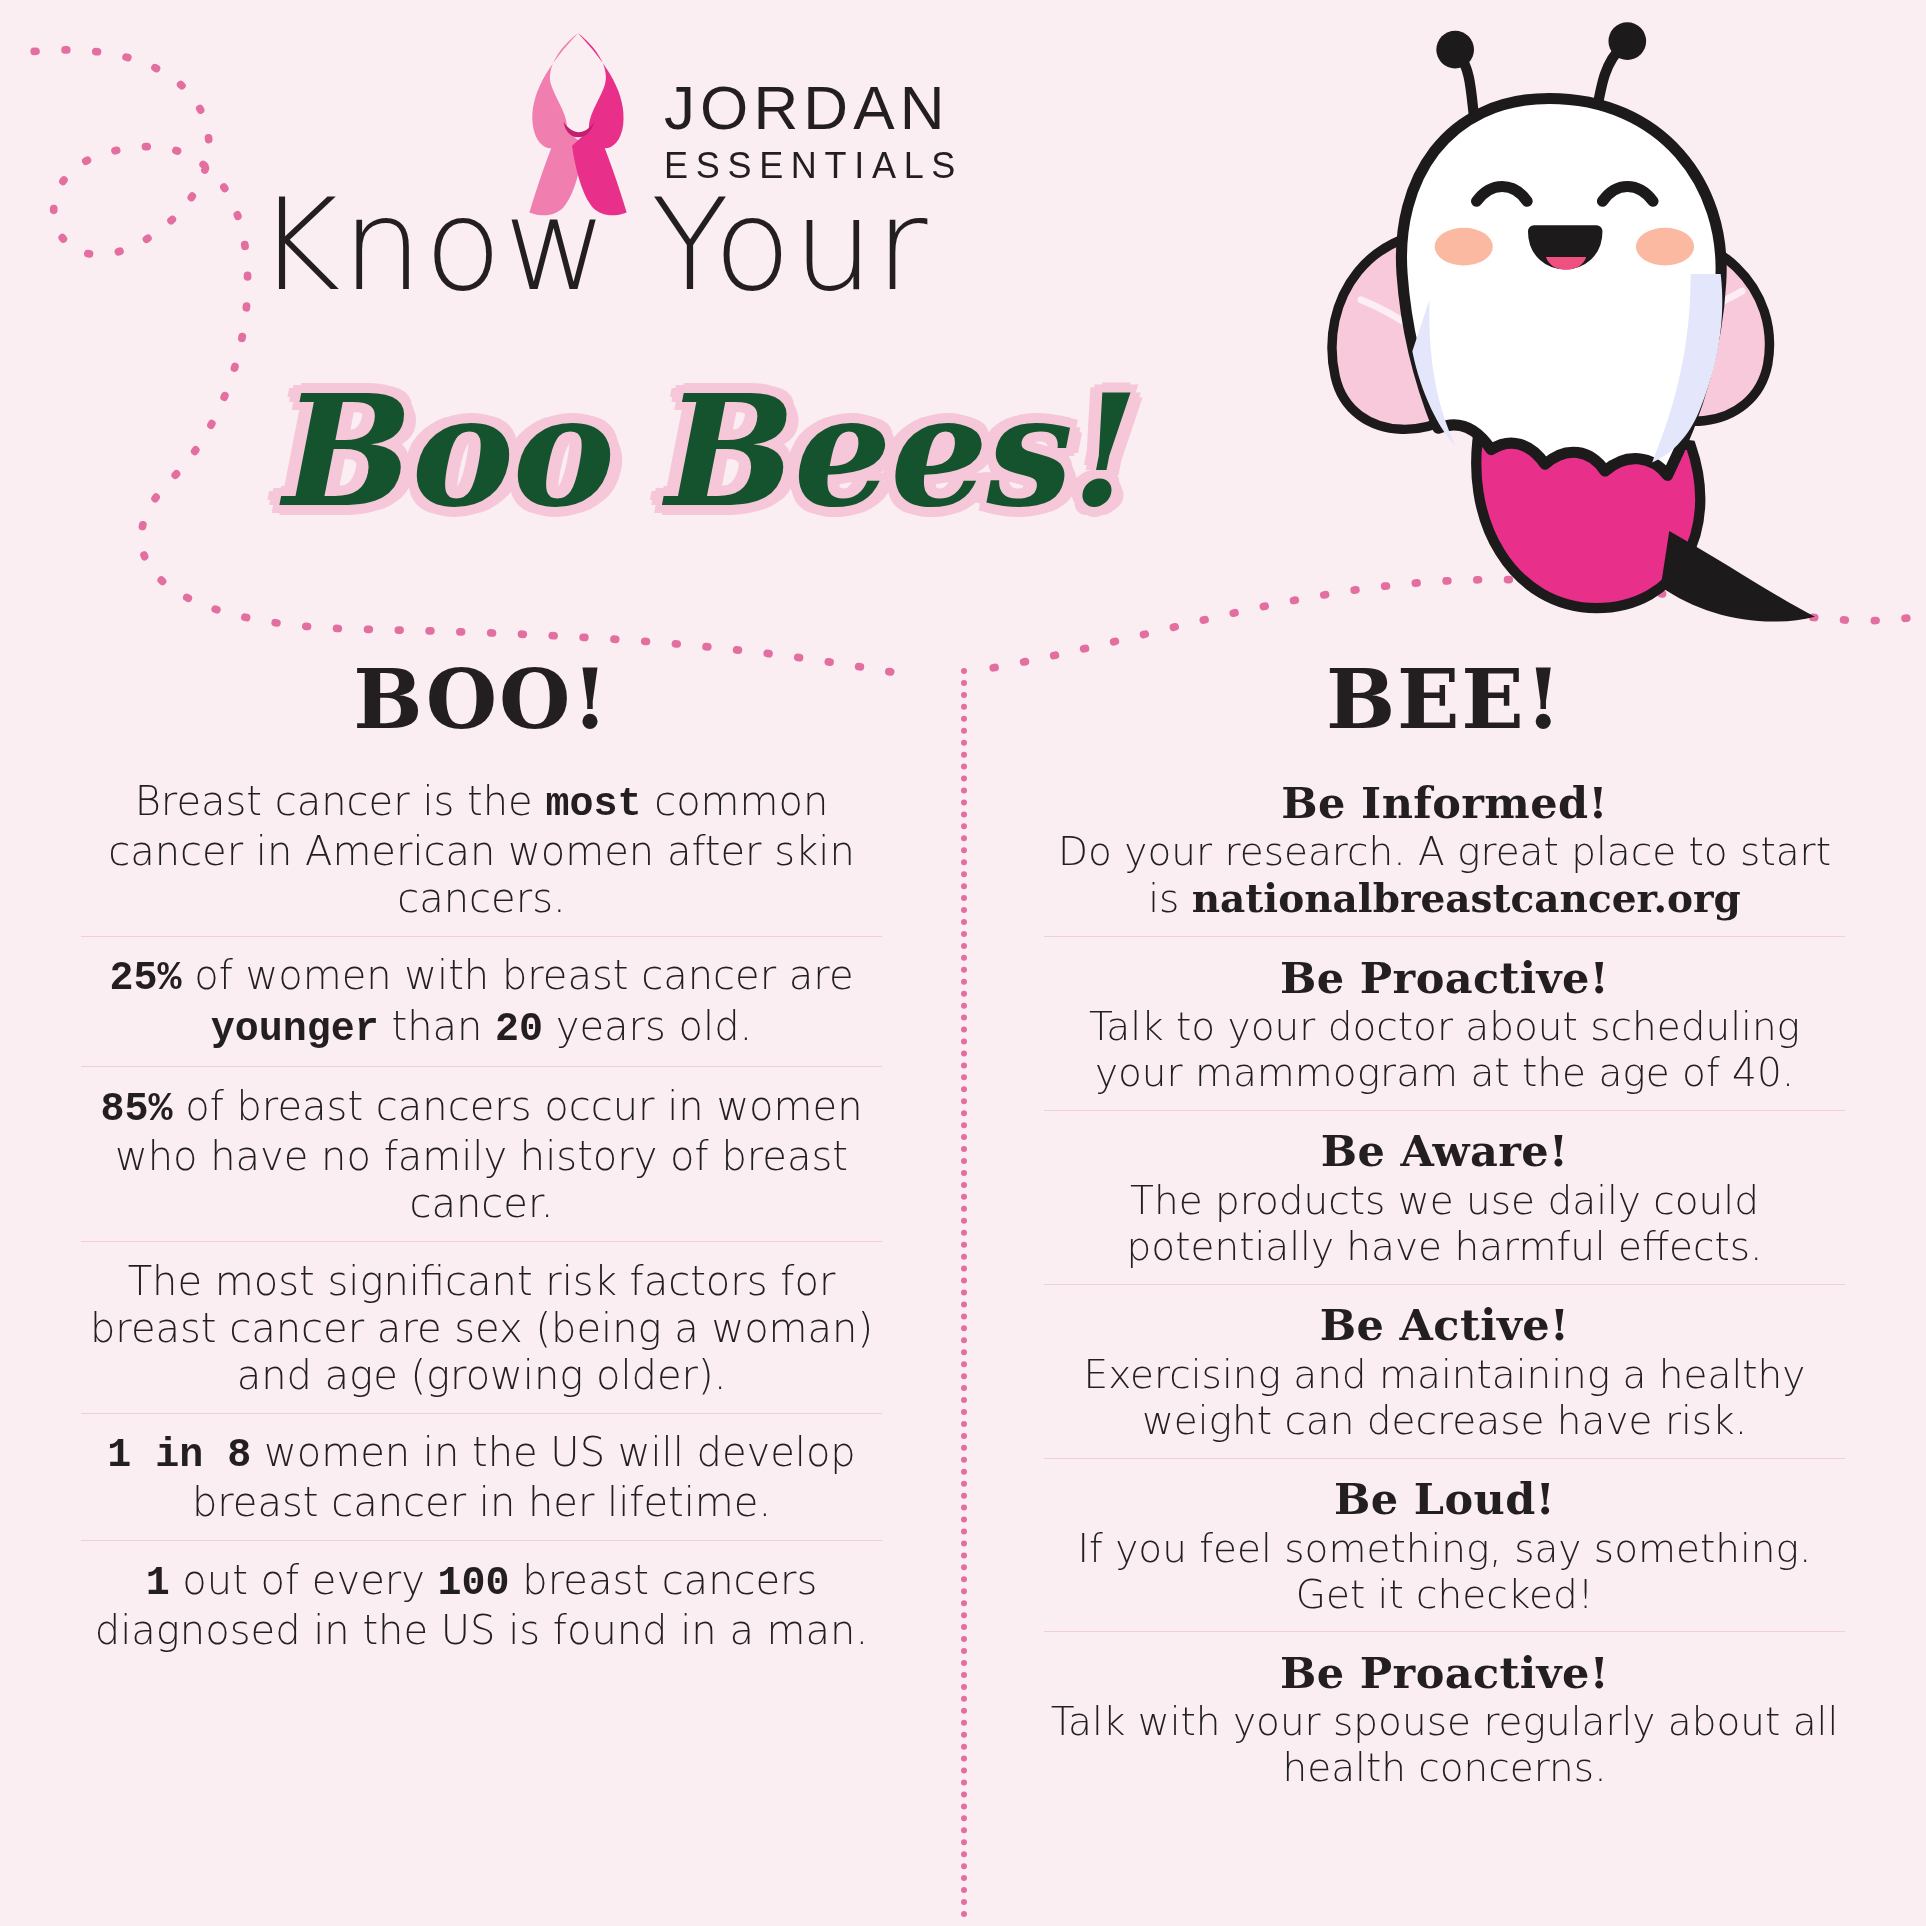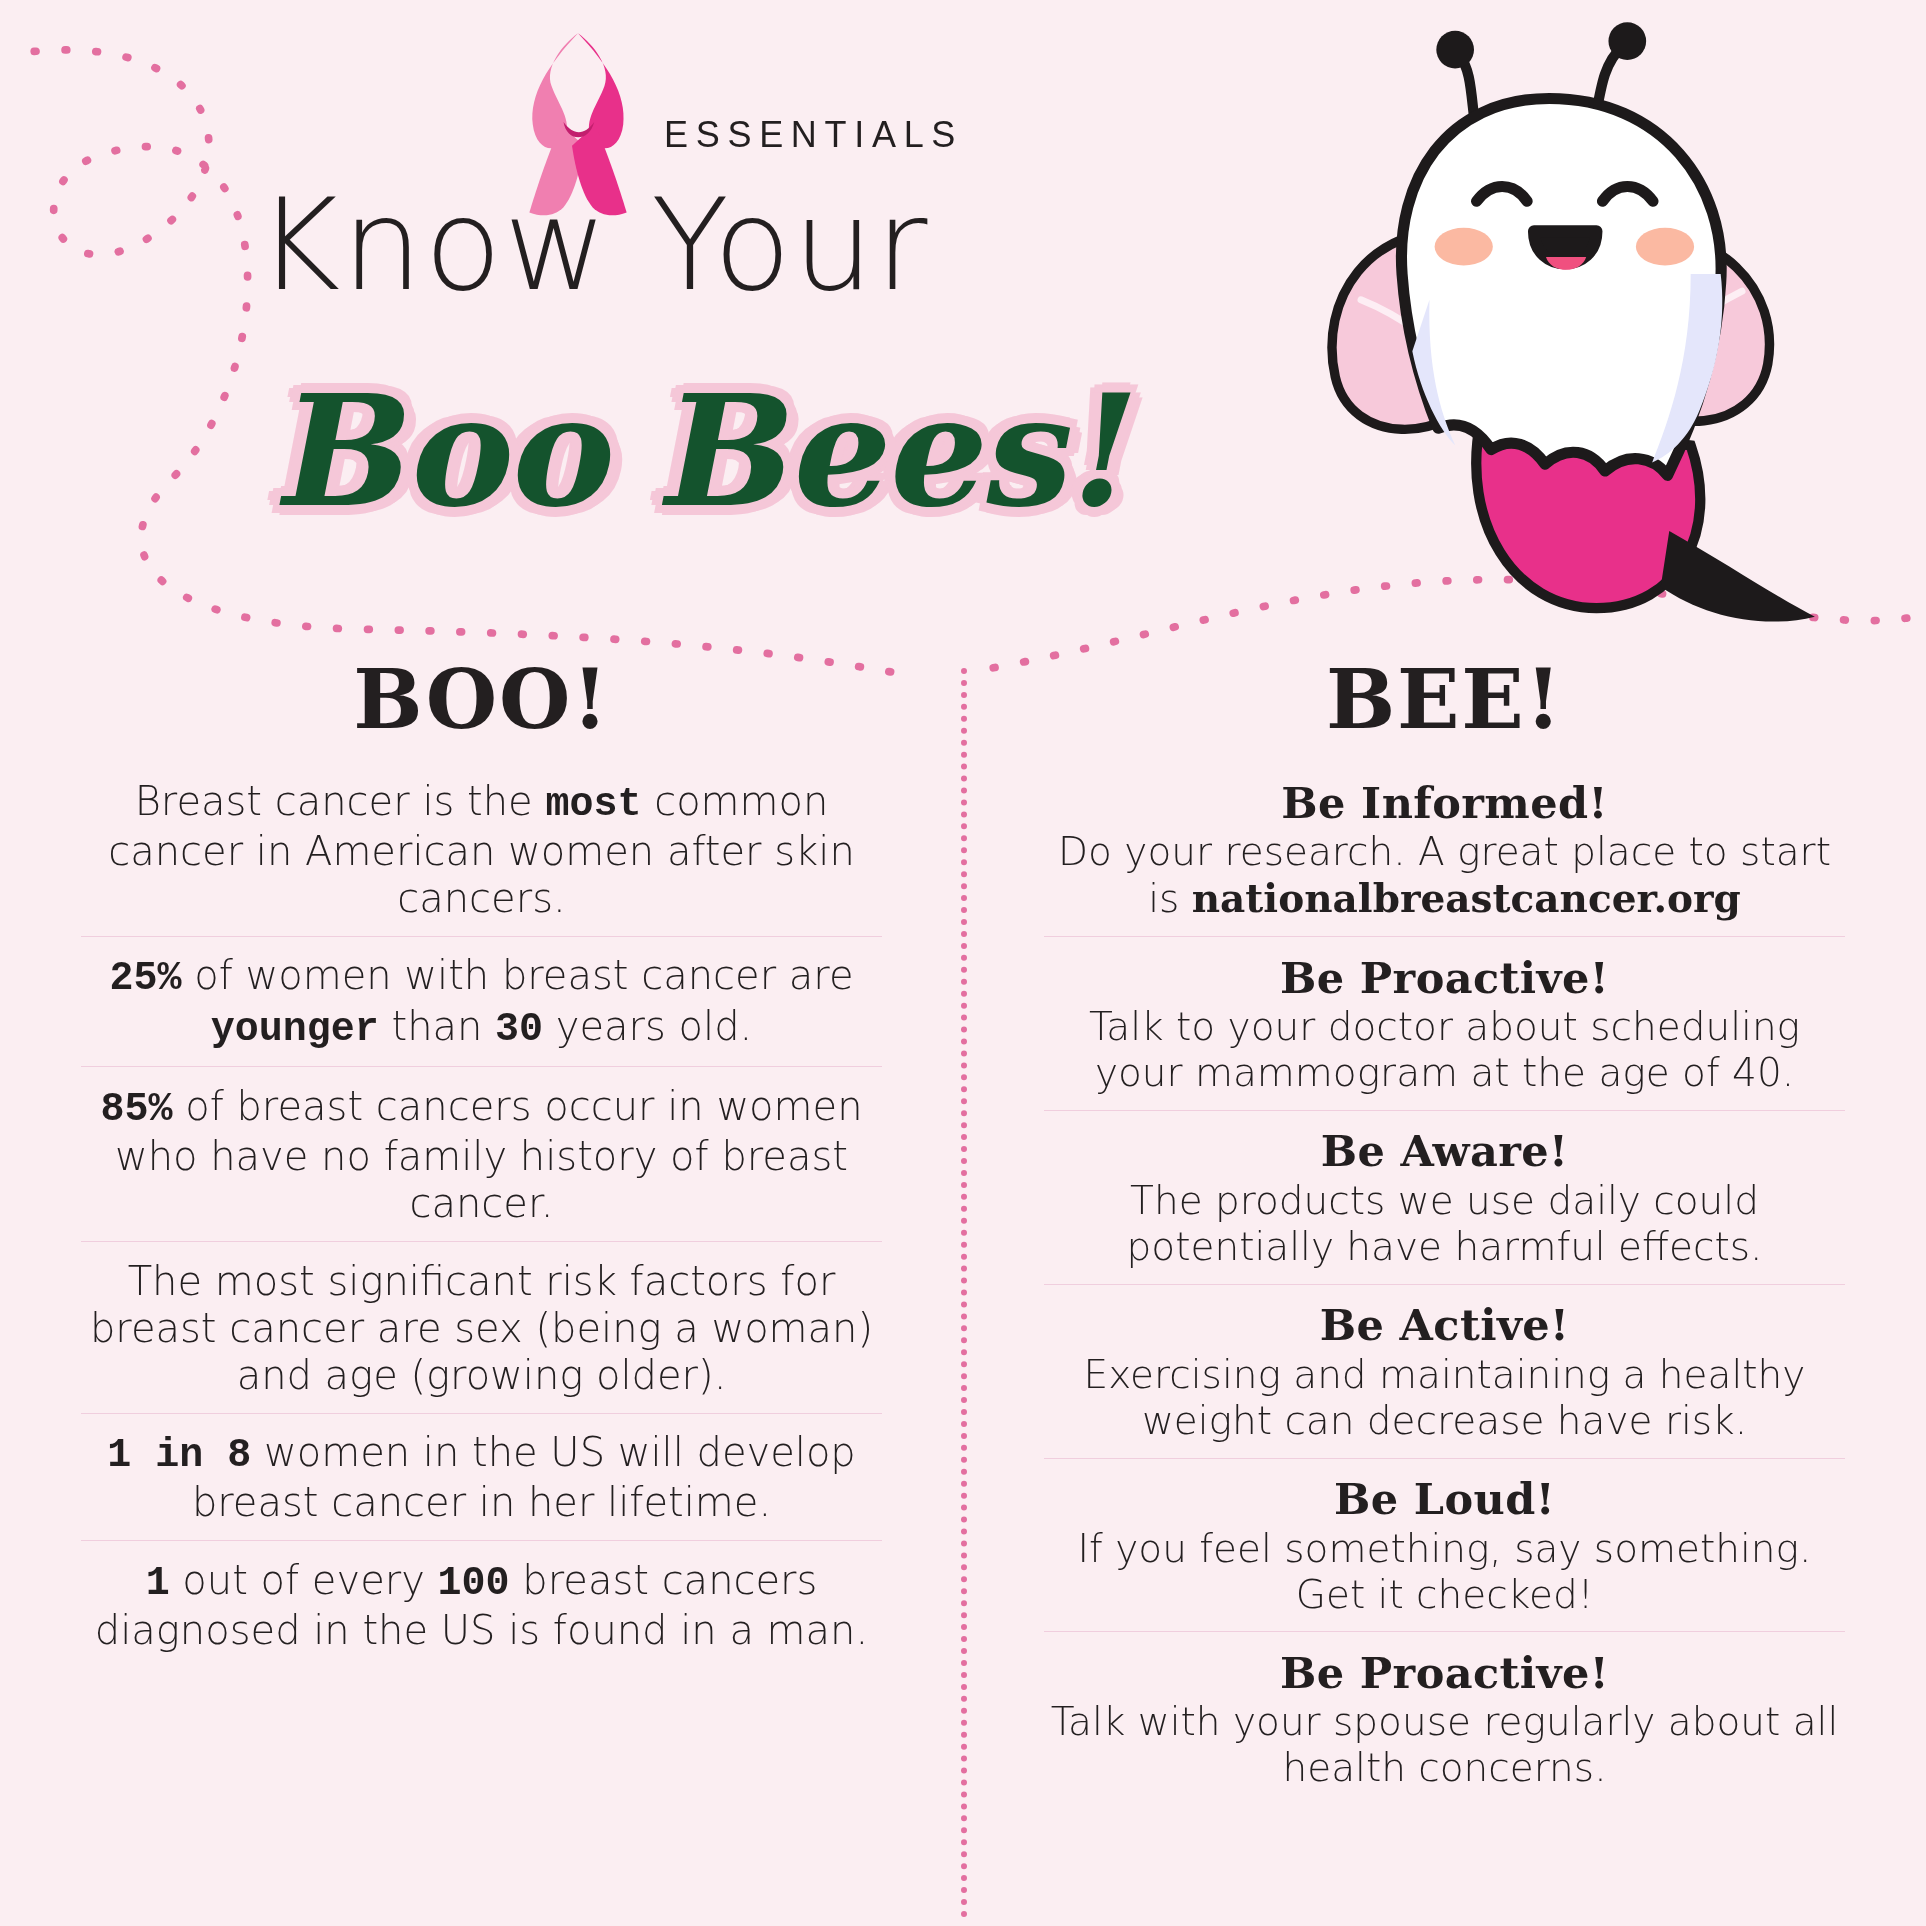--- a/index.html
+++ b/index.html
@@ -168,20 +168,21 @@
 
   <div class="brand">
     <svg width="128" height="197" viewBox="0 0 150 230">
       <path d="M75 8 C 40 45 18 80 22 115 C 26 148 52 150 60 130 C 68 110 52 92 44 70 C 36 48 56 22 75 8 Z" fill="#f07fb0"></path>
       <path d="M75 8 C 110 45 132 80 128 115 C 124 148 98 150 90 130 C 82 110 98 92 106 70 C 114 48 94 22 75 8 Z" fill="#e8308a"></path>
       <path d="M55 115 C 40 150 28 185 18 218 C 34 224 48 222 58 212 C 70 198 78 168 82 140 Z" fill="#f07fb0"></path>
       <path d="M95 115 C 110 150 122 185 132 218 C 116 224 102 222 92 212 C 80 198 72 168 68 140 Z" fill="#e8308a"></path>
       <path d="M58 112 C 70 128 82 128 94 112 C 88 136 62 136 58 112 Z" fill="#c21f6e"></path>
     </svg>
     <div class="brand-text">
+      <div class="brand-name">JORDAN</div>
       <div class="brand-sub">ESSENTIALS</div>
     </div>
   </div>
 
   <div class="title-know">Know Your</div>
   <div class="title-boo">Boo Bees!</div>
 
   <svg class="ghost-bee" width="531" height="634" viewBox="0 0 620 740">
 
     <path d="M215 185 C 195 115 205 70 185 45" fill="none" stroke="#1d1a1b" stroke-width="12" stroke-linecap="round"></path>
@@ -219,21 +220,21 @@
 
 <div class="columns">
   <div class="divider-vert"></div>
 
   <div class="col">
     <div class="col-head">BOO!</div>
     <div class="item">
         <div class="boo-text">Breast cancer is the <b>most</b> common cancer in American women after skin cancers.</div>
       </div>
     <div class="item">
-        <div class="boo-text"><b>25%</b> of women with breast cancer are <b>younger</b> than <b>30</b> years old.</div>
+        <div class="boo-text"><b>25%</b> of women with breast cancer are <b>younger</b> than <b>20</b> years old.</div>
       </div>
     <div class="item">
         <div class="boo-text"><b>85%</b> of breast cancers occur in women who have no family history of breast cancer.</div>
       </div>
     <div class="item">
         <div class="boo-text">The most significant risk factors for breast cancer are sex (being a woman) and age (growing older).</div>
       </div>
     <div class="item">
         <div class="boo-text"><b>1 in 8</b> women in the US will develop breast cancer in her lifetime.</div>
       </div>

